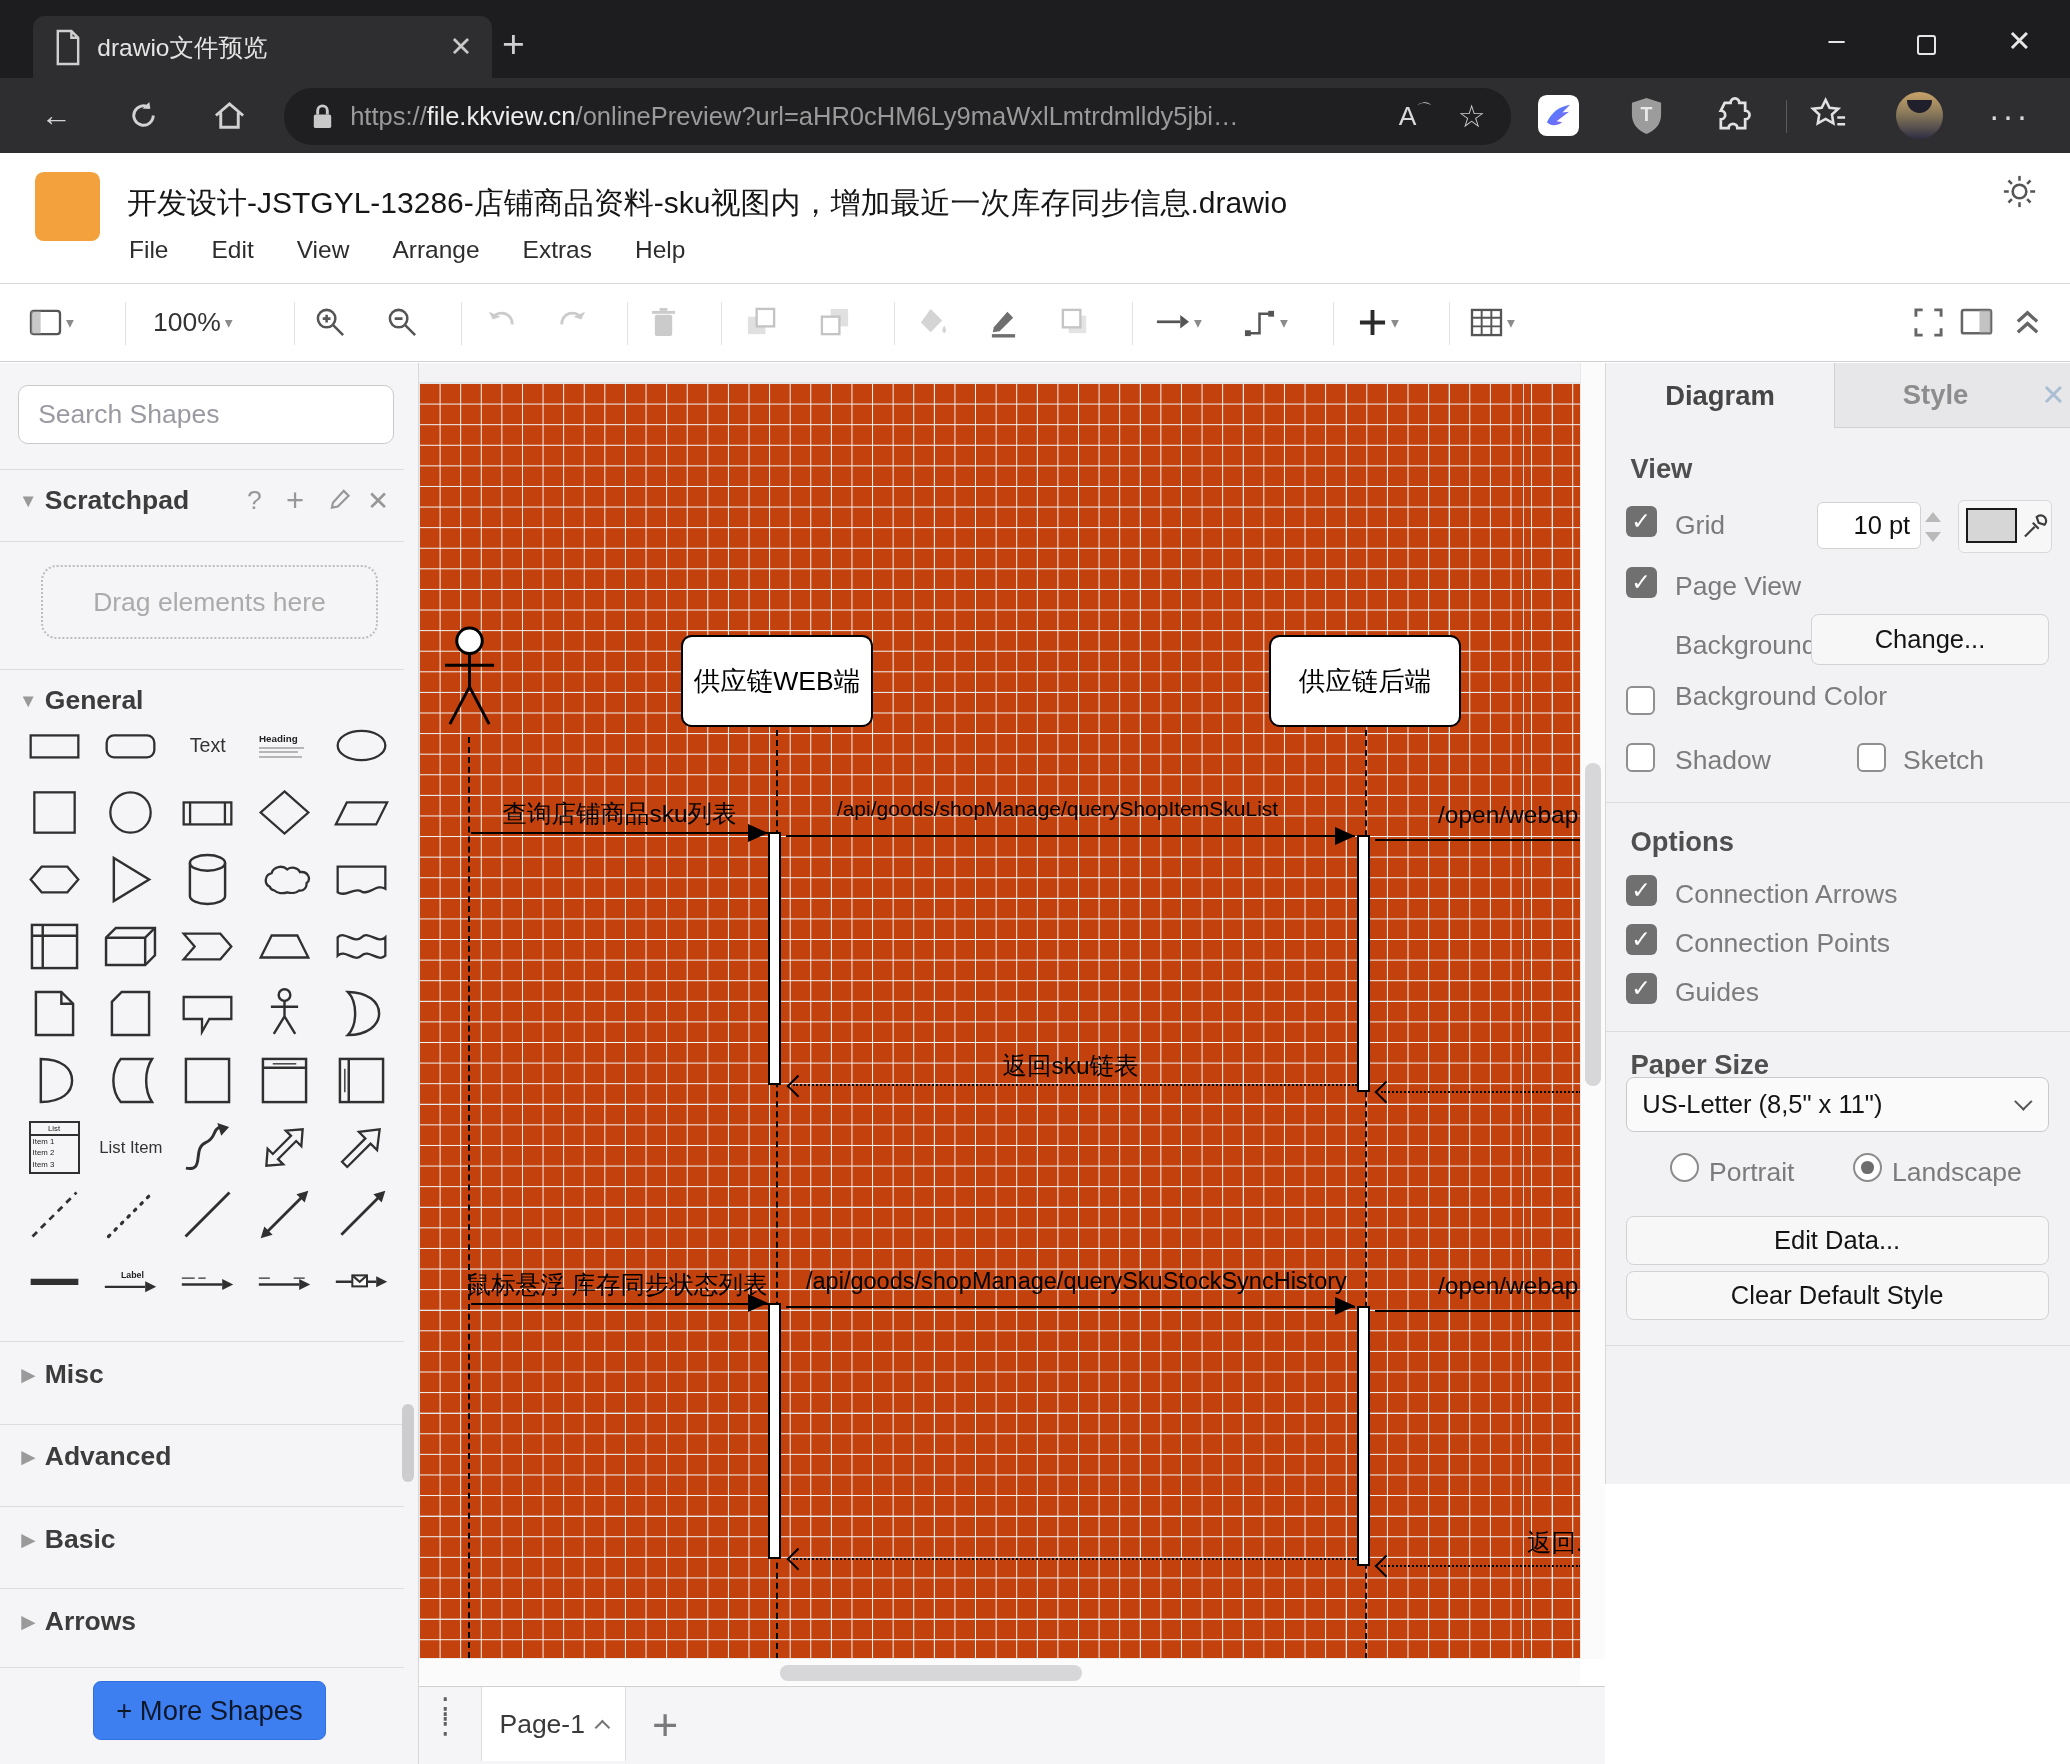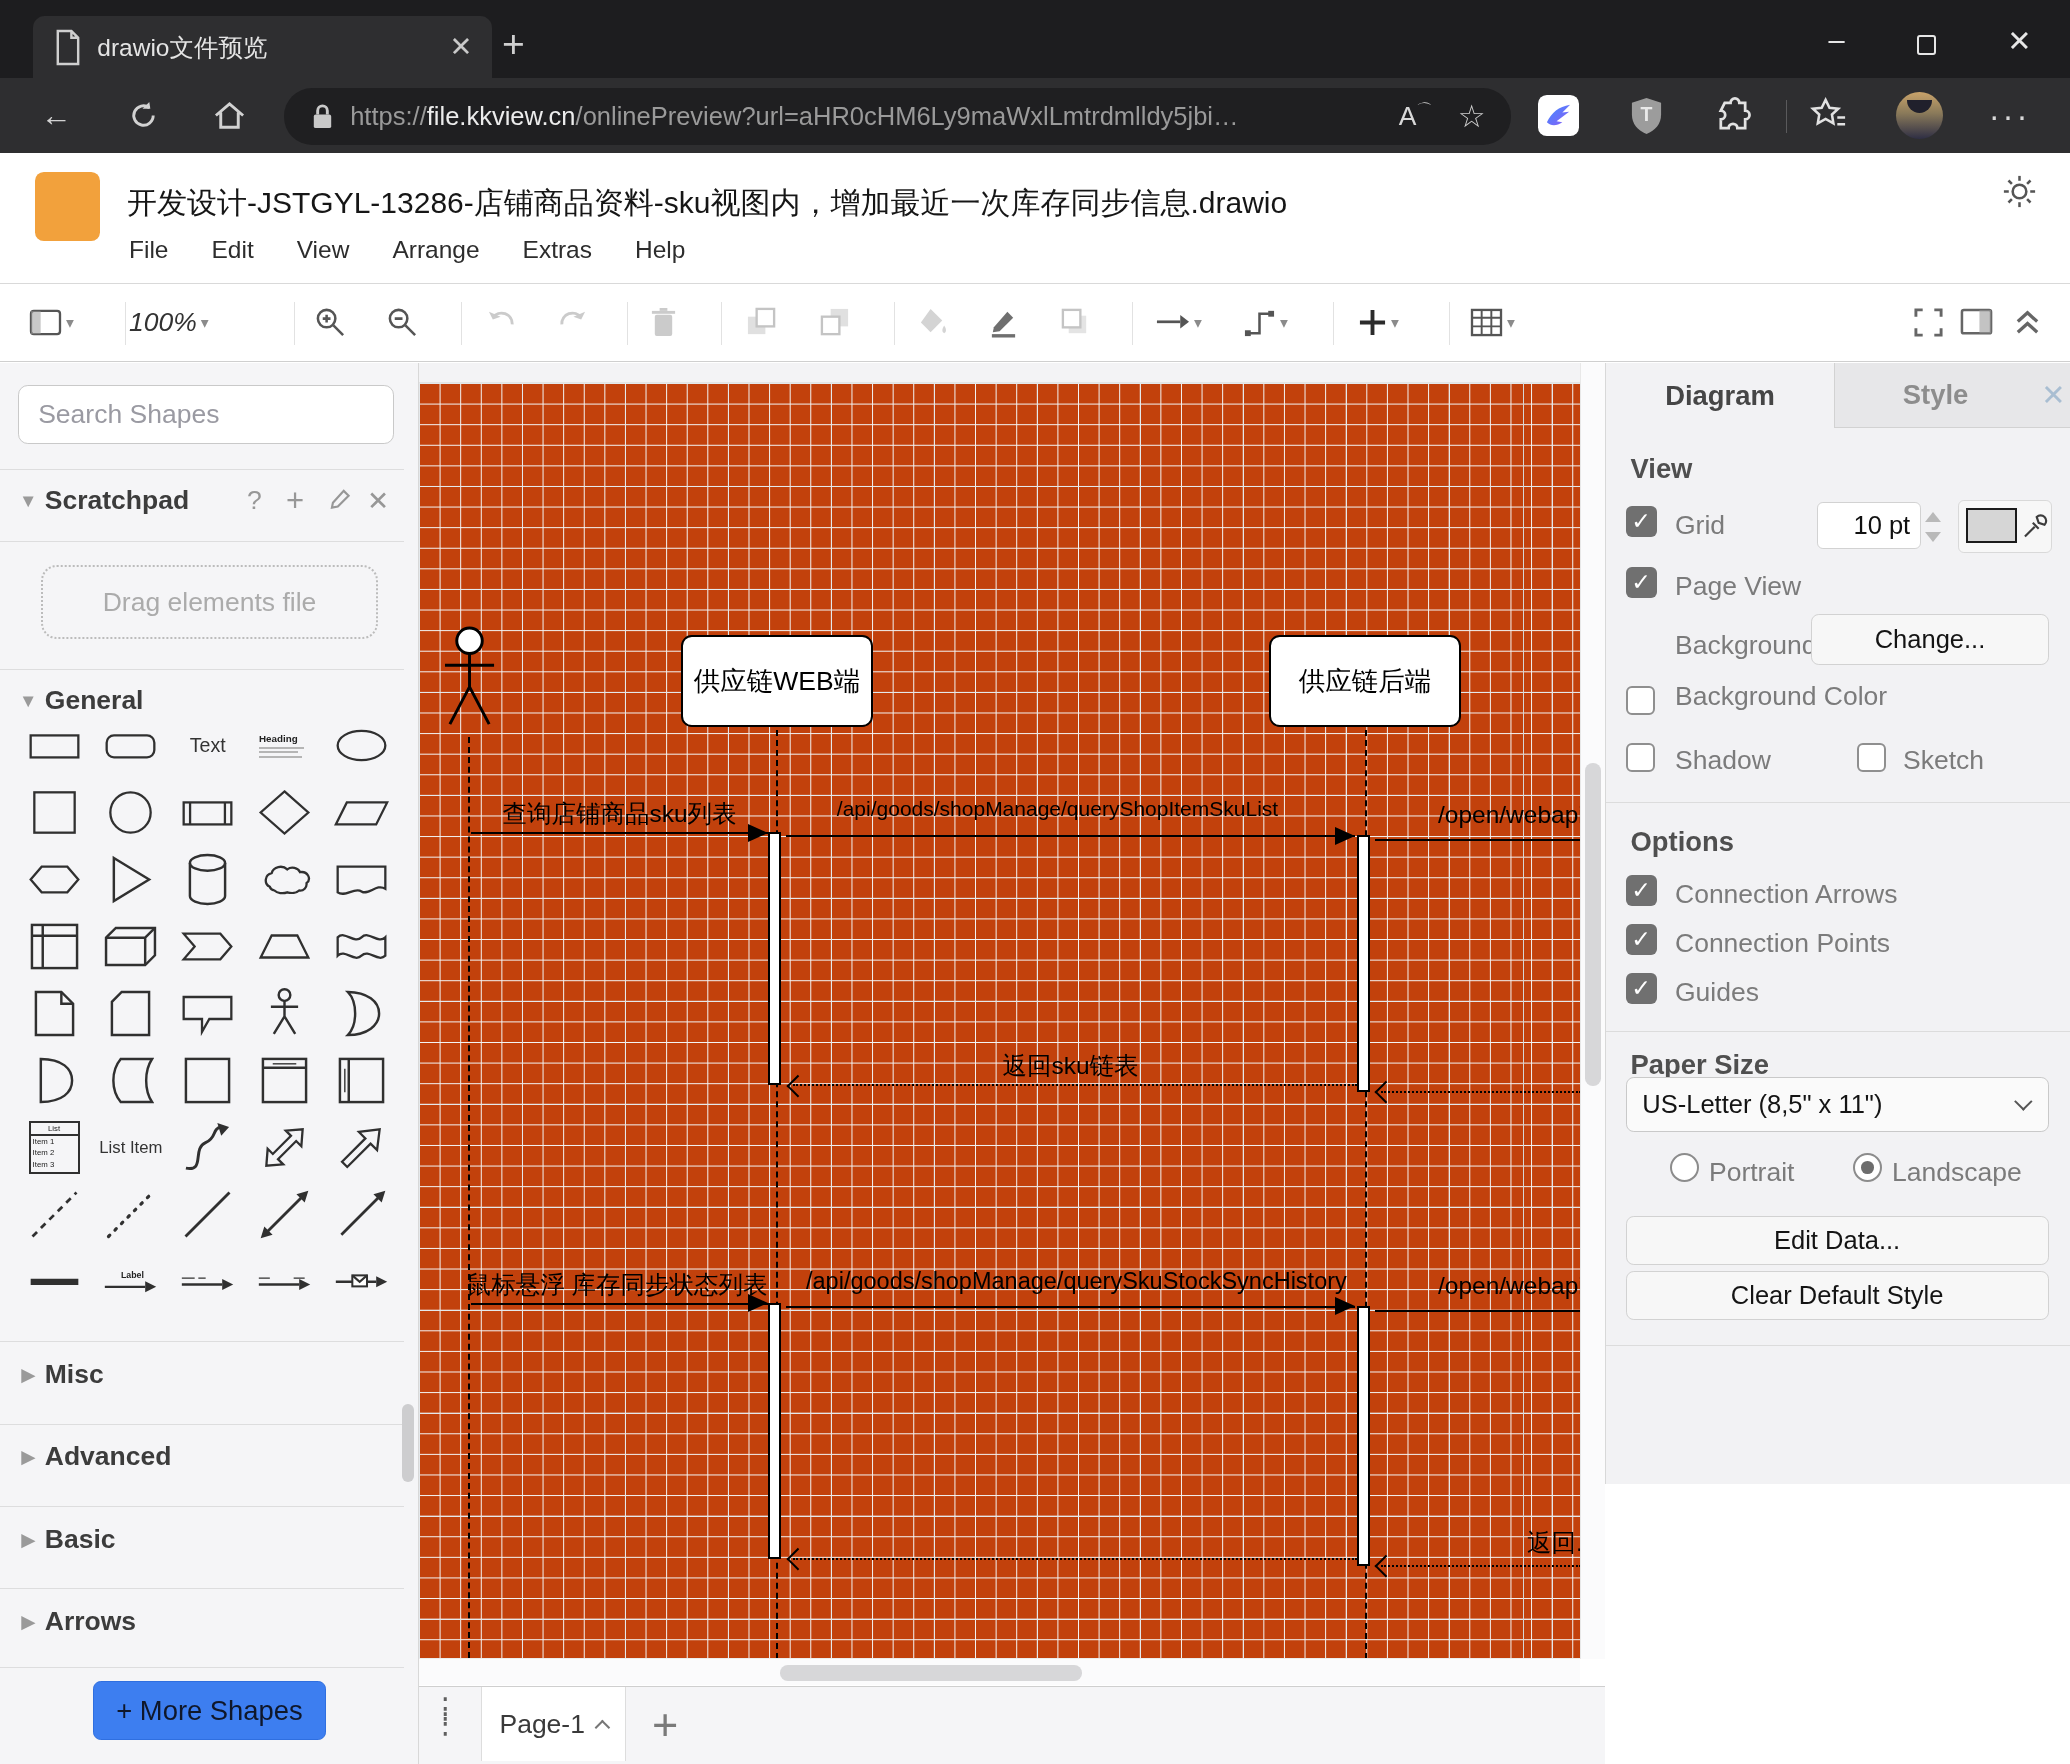--- a/index.html
+++ b/index.html
@@ -229,21 +229,21 @@
 
   <div class="toolbar">
     <div class="tbtn" style="left:29px;">
       <svg width="33" height="29" viewBox="0 0 34 30">
           <rect x="2" y="3" width="30" height="24" rx="3" fill="none" stroke="#555" stroke-width="2.4"></rect>
           <rect x="2" y="3" width="10" height="24" fill="#9b9b9b" opacity="0.55"></rect>
         </svg>
       <span class="caret">▾</span>
     </div>
     <div class="tsep" style="left:125px;"></div>
-    <div class="tbtn" style="left:129px;font-style:italic;">
+    <div class="tbtn" style="left:153px;">
       <span class="zoomlabel">100%</span>
         <span class="caret">▾</span>
     </div>
     <div class="tsep" style="left:294px;"></div>
     <div class="tbtn" style="left:314px;">
       <svg width="33" height="33" viewBox="0 0 34 34">
           <circle cx="13" cy="13" r="9" fill="none" stroke="#555" stroke-width="2.6"></circle>
           <path d="M20,20 L30,30 M9,13 h8 M13,9 v8" stroke="#555" stroke-width="2.6"></path>
         </svg>
     </div>
@@ -371,21 +371,21 @@
     <span class="scr-ic" style="left:247px;top:122px;">?</span>
     <span class="scr-ic" style="left:286px;top:120px;font-size:31px;">+</span>
     <span class="scr-ic" style="left:329px;top:122px;">
       <svg width="25.5" height="25.5" viewBox="0 0 26 26">
           <path d="M4,18 L15,6 L20,11 L9,22 L3,23 Z" fill="none" stroke="#979797" stroke-width="2.2"></path>
         </svg>
     </span>
     <span class="scr-ic" style="left:367px;top:122px;">✕</span>
     <div class="side-hr" style="top:178px;"></div>
     <div class="dragbox">
-      <span>Drag elements file</span>
+      <span>Drag elements here</span>
     </div>
     <div class="side-hr" style="top:306px;"></div>
     <div class="sechead" style="top:316px;width:100%;">
       <span class="seccaret">▼</span>
       <span>General</span>
     </div>
 
     <div class="shapegrid">
 
       <div class="cell">

